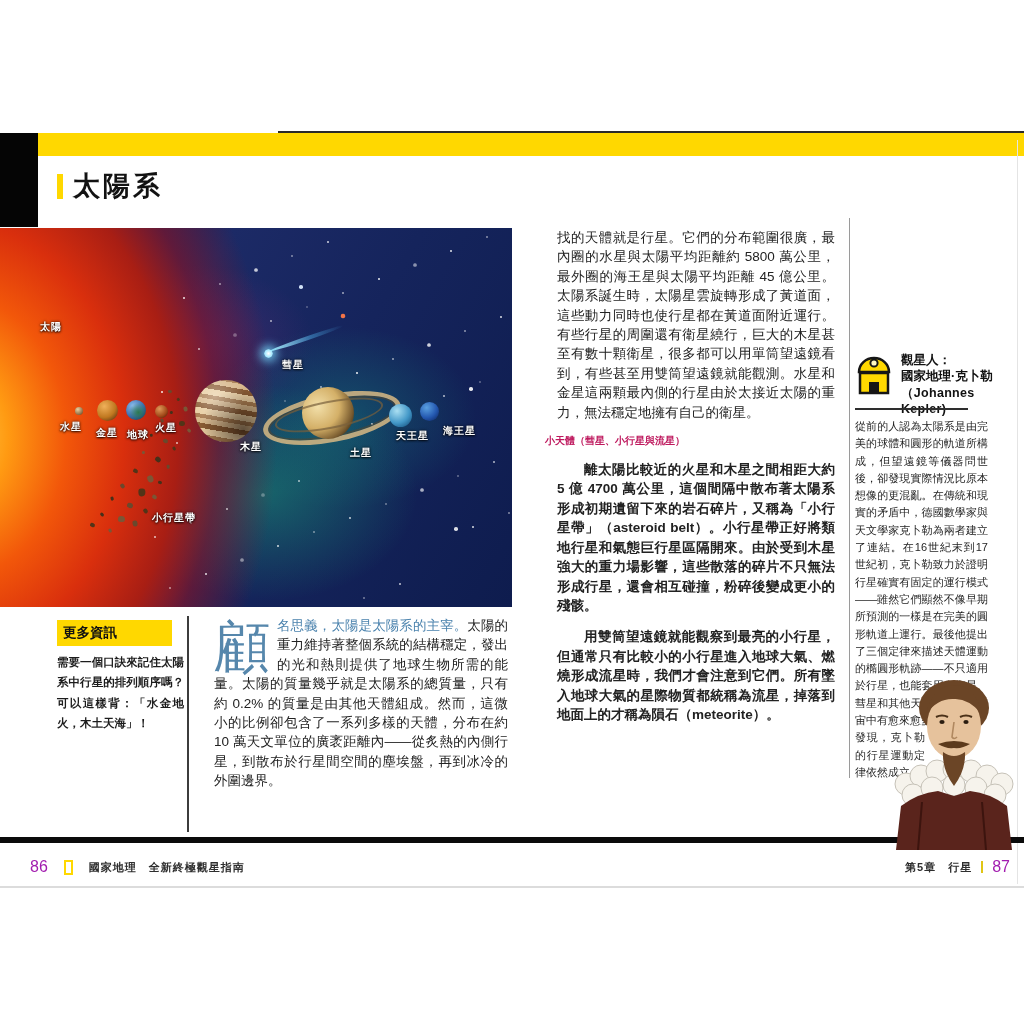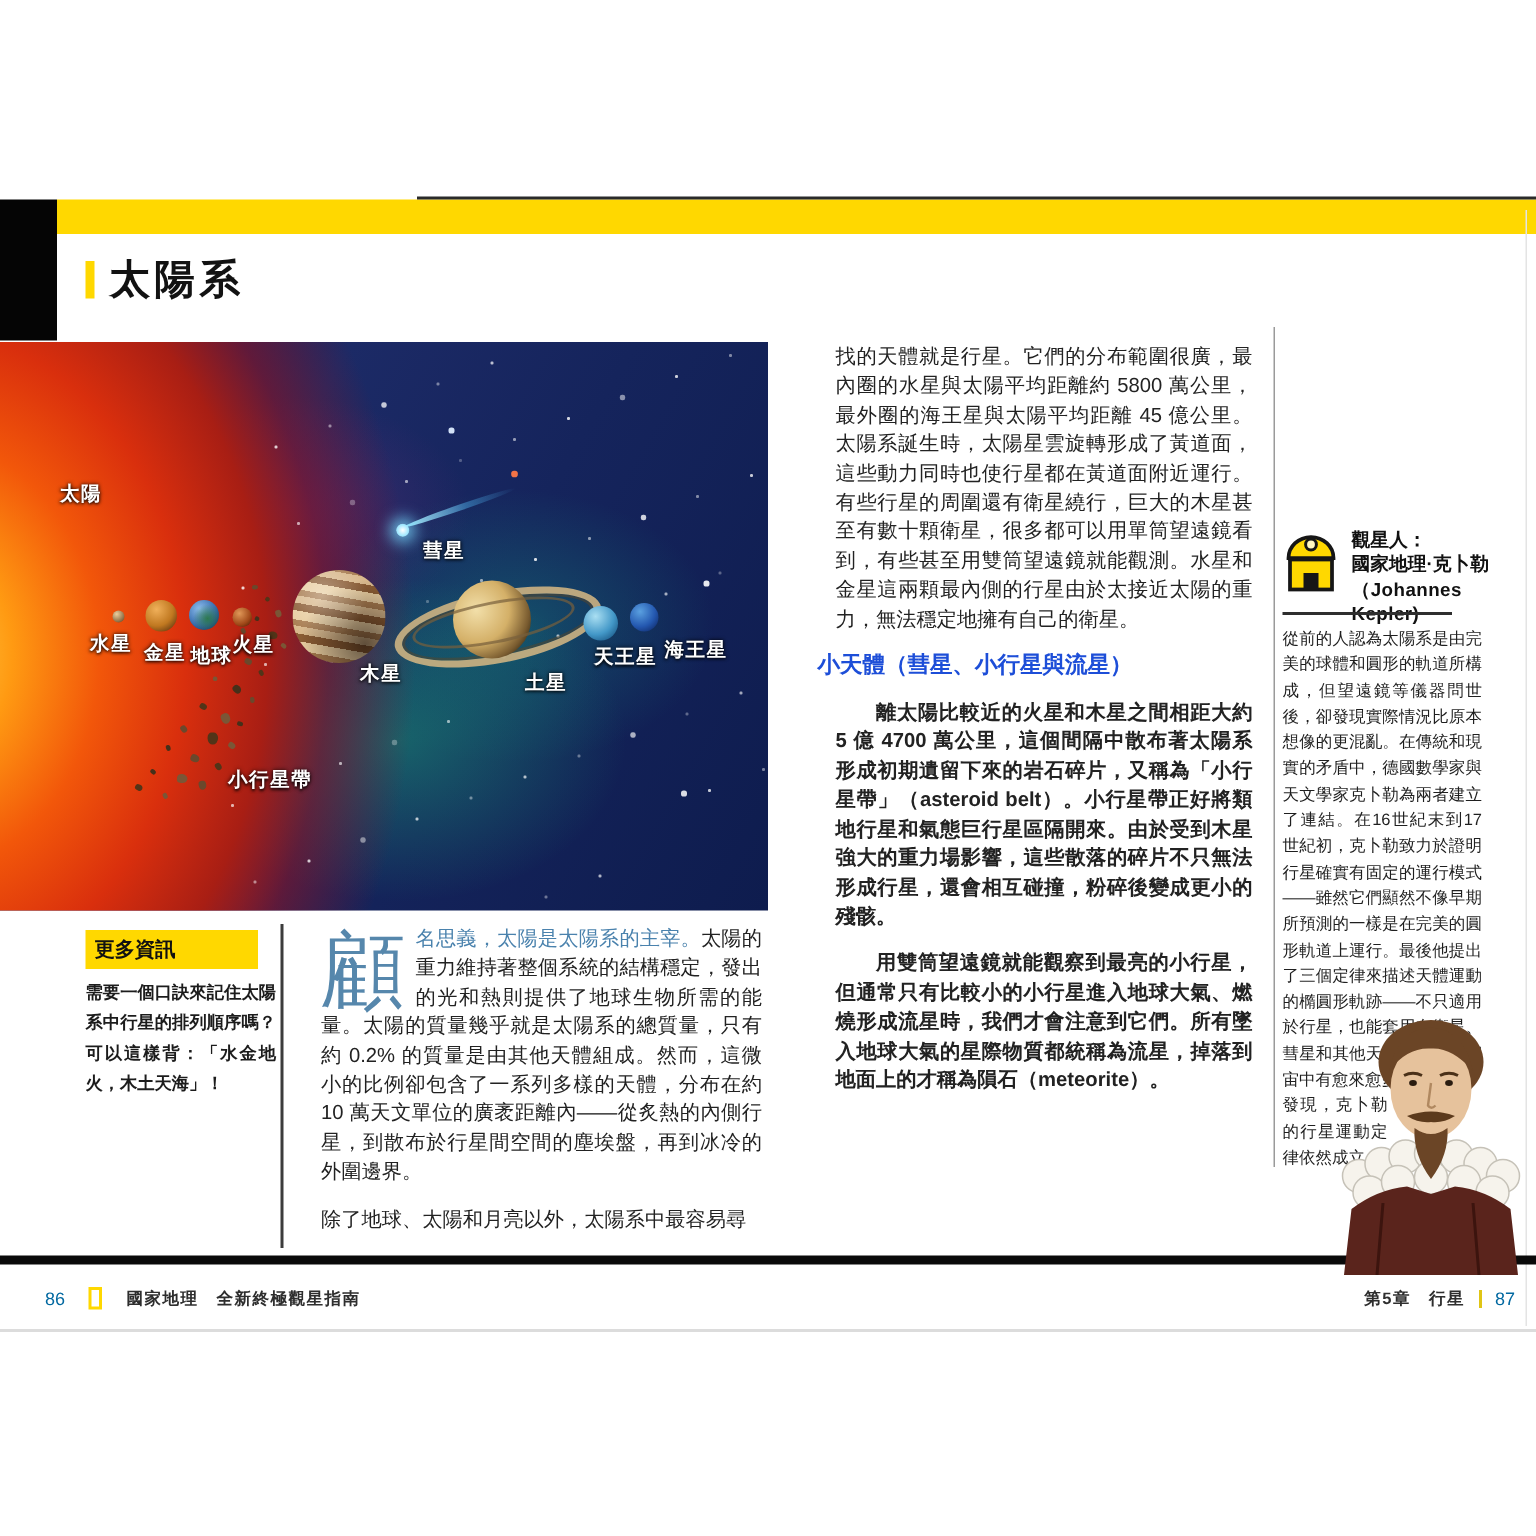--- a/index.html
+++ b/index.html
@@ -40,48 +40,48 @@
       background:radial-gradient(circle at 30% 38%,#f2dfa9,#d4b068 45%,#7a5c30 72%,#1e1708 90%);}
   .p-uranus{left:389px;top:176px;width:23px;height:23px;background:radial-gradient(circle at 35% 30%,#aadff2,#4398c8 55%,#15507e 92%);}
   .p-neptune{left:420px;top:174px;width:19px;height:19px;background:radial-gradient(circle at 35% 30%,#5aa0e0,#2458b0 55%,#0e2866 92%);}
   .comet-head{position:absolute;left:264px;top:121px;width:9px;height:9px;border-radius:50%;
       background:radial-gradient(circle,#ffffff,#9fe8ff 60%,rgba(80,180,240,0));
       box-shadow:0 0 10px 4px rgba(120,220,255,.8);}
   .comet-tail{position:absolute;left:270px;top:121px;width:78px;height:4px;border-radius:50%;
       transform:rotate(-19deg);transform-origin:left center;
       background:linear-gradient(90deg,rgba(170,240,255,.95),rgba(80,180,240,.45) 55%,rgba(80,180,240,0));}
   .ast{position:absolute;border-radius:45% 55% 50% 40%;}
-  .img-label{position:absolute;color:#ffffff;font-size:13px;font-weight:bold;letter-spacing:1px;
+  .img-label{position:absolute;color:#ffffff;font-size:10px;font-weight:bold;letter-spacing:1px;
       text-shadow:0 0 3px rgba(0,0,0,.9),0 1px 2px rgba(0,0,0,.8);white-space:nowrap;}
   
   .mi-head{left:57px;top:620px;width:115px;height:26px;background:#ffd800;display:flex;align-items:center;padding-left:6px;box-sizing:border-box;font-size:13.5px;font-weight:bold;color:#111;}
   .mi-body{left:57px;top:652px;width:127px;font-size:11.5px;font-weight:600;line-height:1.78;color:#1c1c1c;text-align:justify;}
   .v-div-left{left:187px;top:616px;width:2px;height:216px;background:#3c3c3c;}
   
   .intro-col{left:202px;top:604px;width:318px;}
   .dropcap{float:left;font-size:56px;line-height:.95;color:#5687ac;margin:4px 7px 0 0;font-weight:500;}
   p.body-p{margin:12px;font-size:13.5px;line-height:19.4px;text-align:justify;color:#222;}
   .lead{color:#4a82ad;}
-  .sec-head{font-size:15px;font-weight:bold;color:#1d4ed8;margin:10px 0 4px 0;}
+  .sec-head{font-size:10px;font-weight:bold;color:#be185d;margin:10px 0 4px 0;}
   
   .right-col{left:545px;top:216px;width:302px;}
   .right-col p.indent{text-indent:2em;font-weight:bold;}
   .v-div-right{left:849px;top:218px;width:1px;height:560px;background:#9a9a9a;}
   
   .sb-title{left:901px;top:352px;width:104px;font-size:12.5px;font-weight:bold;color:#111;line-height:1.3;}
   .sb-title .en{letter-spacing:.3px;}
   .sb-rule{left:855px;top:408px;width:113px;height:2px;background:#2e2e2e;}
   .sb-body{left:855px;top:418px;width:133px;font-size:11px;line-height:17.3px;text-align:justify;color:#1f1f1f;}
   .sb-body-2{width:70px;}
   .obs-icon{left:855px;top:351px;width:38px;height:45px;}
   .portrait{left:888px;top:672px;width:132px;height:178px;z-index:5;}
   
   .black-bar{left:0;top:837px;width:1024px;height:6px;background:#0a0a0a;z-index:2;}
   .footer-left{left:30px;top:858px;display:flex;align-items:center;gap:16px;z-index:3;}
-  .pg-num{font-size:12px;color:#0369a1;}
+  .pg-num{font-size:16px;color:#a21caf;}
   .ng-logo{width:9px;height:15px;border:2.5px solid #ffd800;box-sizing:border-box;background:#fff;}
   .ft-text{font-size:11px;font-weight:bold;color:#2e2e2e;letter-spacing:1px;}
   .footer-right{right:14px;top:858px;display:flex;align-items:center;gap:9px;z-index:3;}
   .ft-sep{width:2px;height:12px;background:#e0c515;}
   .bottom-line{left:0;top:886px;width:1024px;height:2px;background:#dcdcdc;}
   .page-edge{left:1017px;top:140px;width:1px;height:744px;background:#e4e4e4;}
 </style>
 </head>
 <body>
 
@@ -152,21 +152,20 @@
   <span class="img-label" style="left:443px;top:196px;">海王星</span>
   <span class="img-label" style="left:152px;top:283px;">小行星帶</span>
 </div>
 
 <div class="abs mi-head">更多資訊</div>
 <div class="abs mi-body">需要一個口訣來記住太陽系中行星的排列順序嗎？可以這樣背：「水金地火，木土天海」！</div>
 <div class="abs v-div-left"></div>
 
 <div class="abs intro-col">
   <p class="body-p"><span class="dropcap">顧</span><span class="lead">名思義，太陽是太陽系的主宰。</span><span>太陽的重力維持著整個系統的結構穩定，發出的光和熱則提供了地球生物所需的能量。太陽的質量幾乎就是太陽系的總質量，只有約 0.2% 的質量是由其他天體組成。然而，這微小的比例卻包含了一系列多樣的天體，分布在約 10 萬天文單位的廣袤距離內——從炙熱的內側行星，到散布於行星間空間的塵埃盤，再到冰冷的外圍邊界。</span></p>
-  <p class="body-p">除了地球、太陽和月亮以外，太陽系中最容易尋</p>
 </div>
 
 <div class="abs right-col">
   <p class="body-p">找的天體就是行星。它們的分布範圍很廣，最內圈的水星與太陽平均距離約 5800 萬公里，最外圈的海王星與太陽平均距離 45 億公里。太陽系誕生時，太陽星雲旋轉形成了黃道面，這些動力同時也使行星都在黃道面附近運行。有些行星的周圍還有衛星繞行，巨大的木星甚至有數十顆衛星，很多都可以用單筒望遠鏡看到，有些甚至用雙筒望遠鏡就能觀測。水星和金星這兩顆最內側的行星由於太接近太陽的重力，無法穩定地擁有自己的衛星。</p>
   <div class="sec-head">小天體（彗星、小行星與流星）</div>
   <p class="body-p indent">離太陽比較近的火星和木星之間相距大約 5 億 4700 萬公里，這個間隔中散布著太陽系形成初期遺留下來的岩石碎片，又稱為「小行星帶」（asteroid belt）。小行星帶正好將類地行星和氣態巨行星區隔開來。由於受到木星強大的重力場影響，這些散落的碎片不只無法形成行星，還會相互碰撞，粉碎後變成更小的殘骸。</p>
   <p class="body-p indent">用雙筒望遠鏡就能觀察到最亮的小行星，但通常只有比較小的小行星進入地球大氣、燃燒形成流星時，我們才會注意到它們。所有墜入地球大氣的星際物質都統稱為流星，掉落到地面上的才稱為隕石（meteorite）。</p>
 </div>
 
 <div class="abs v-div-right"></div>

